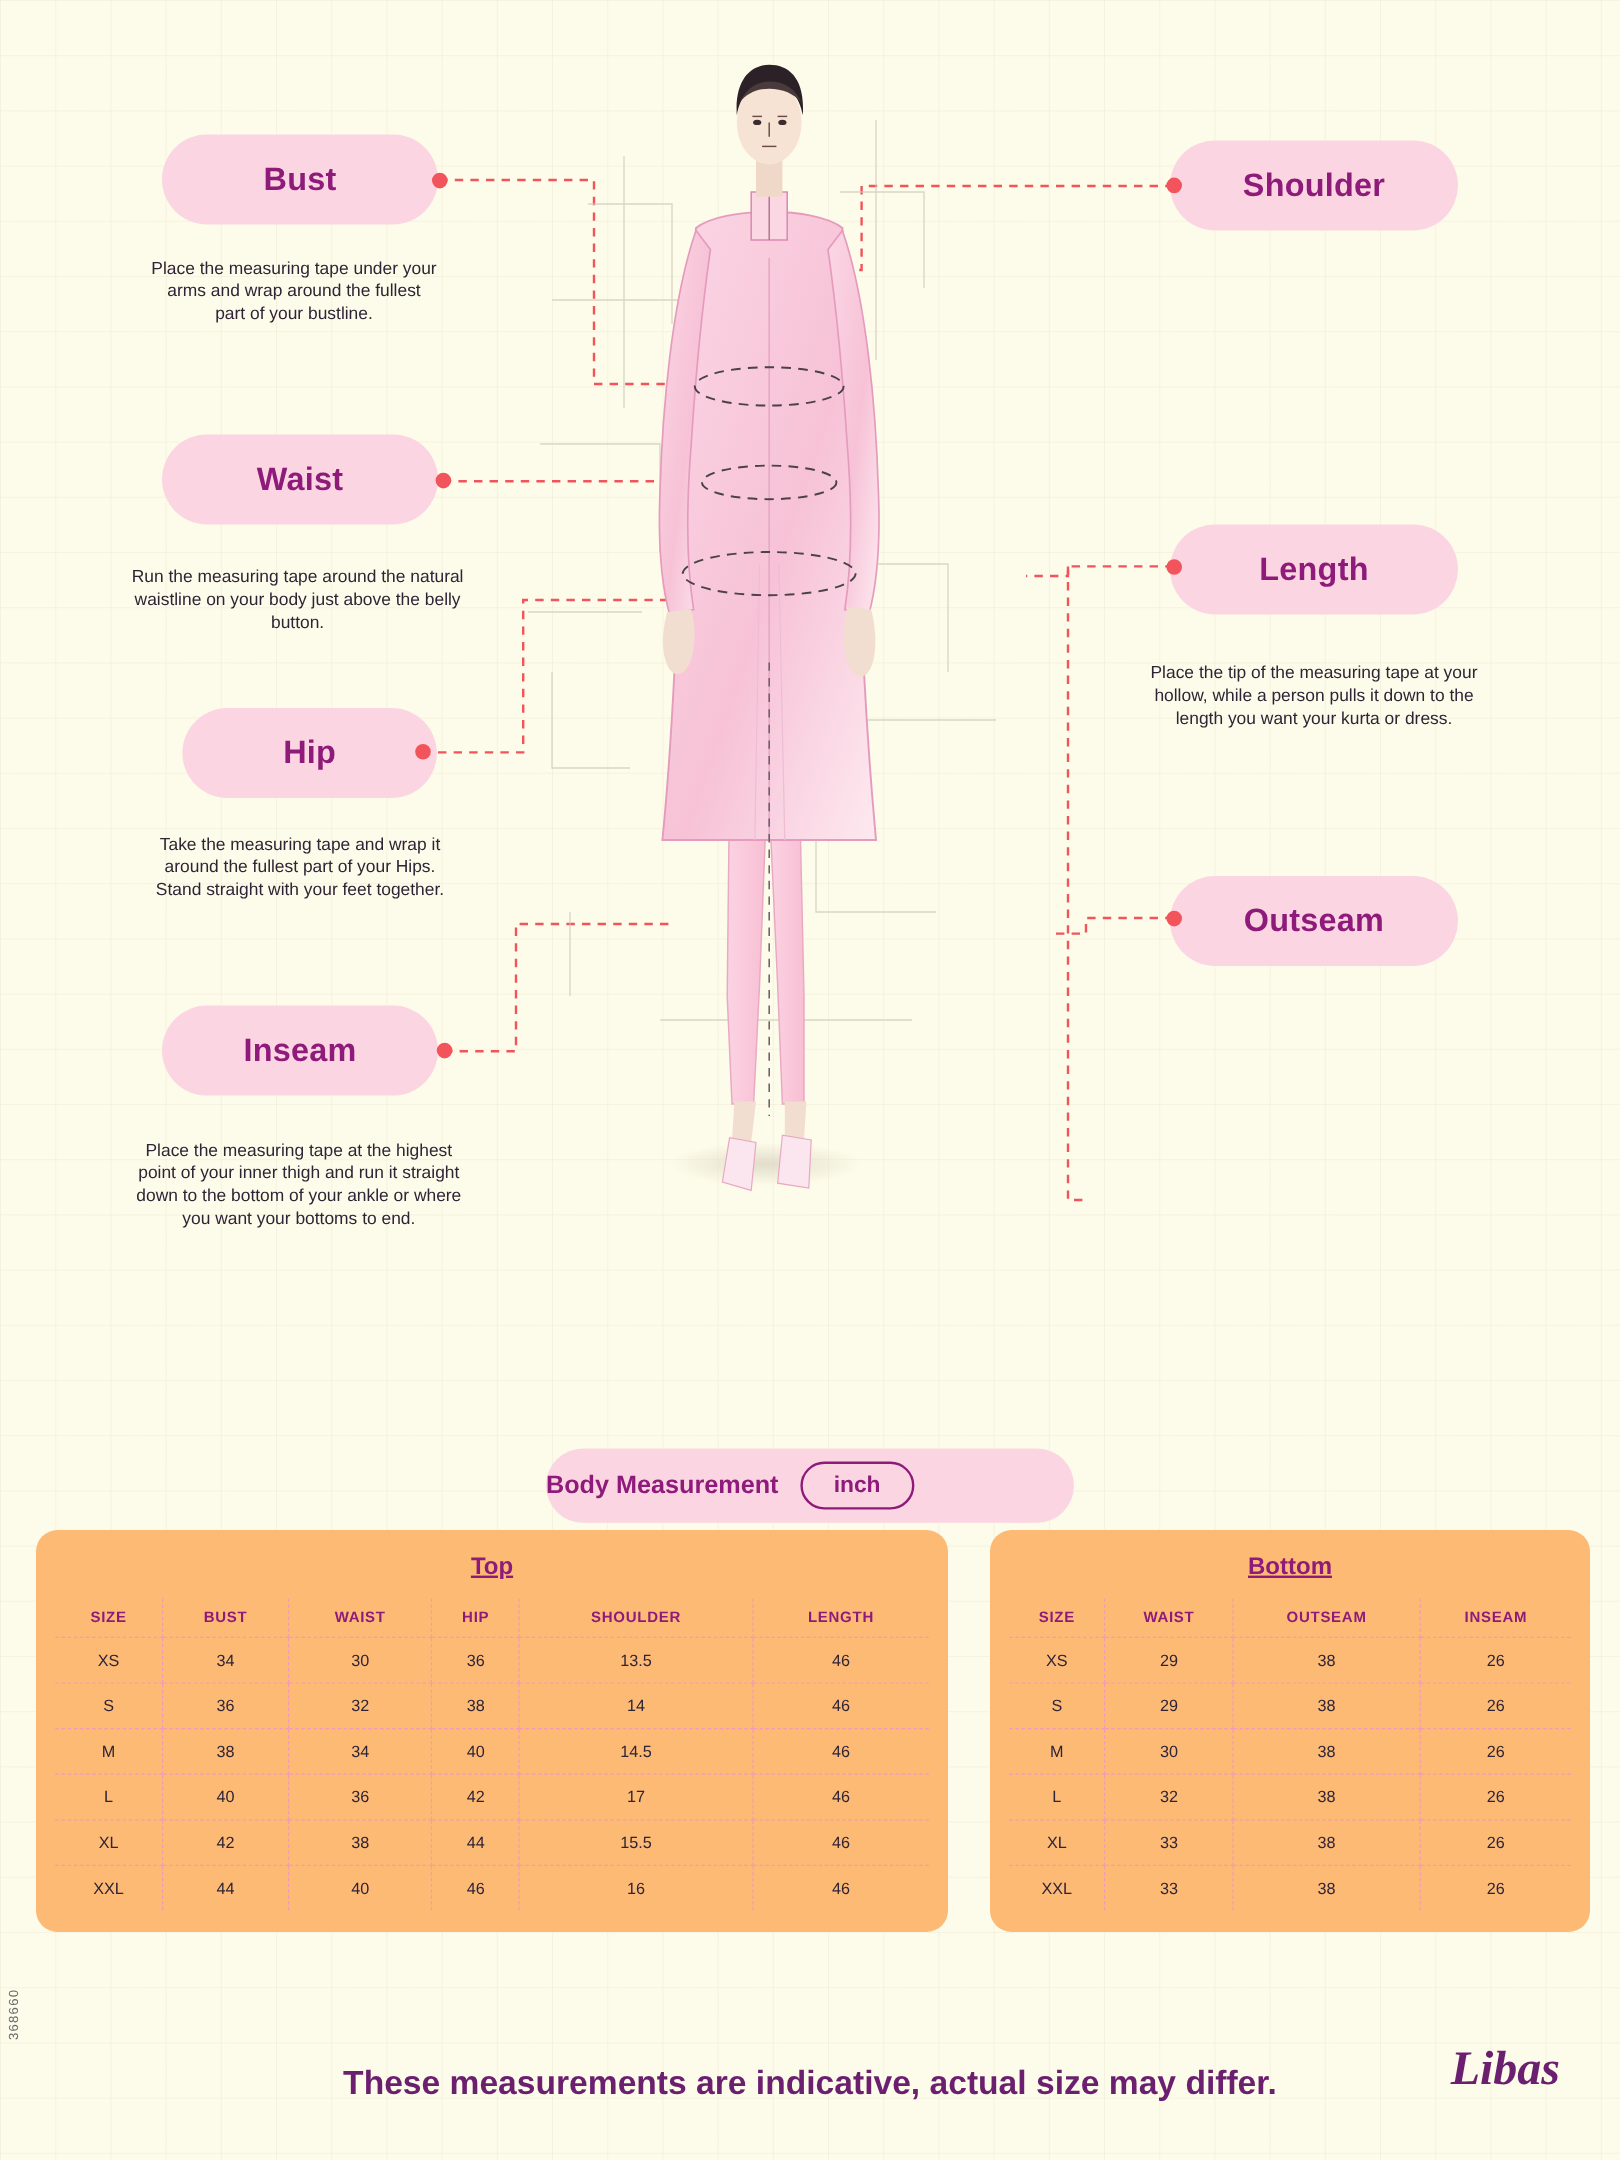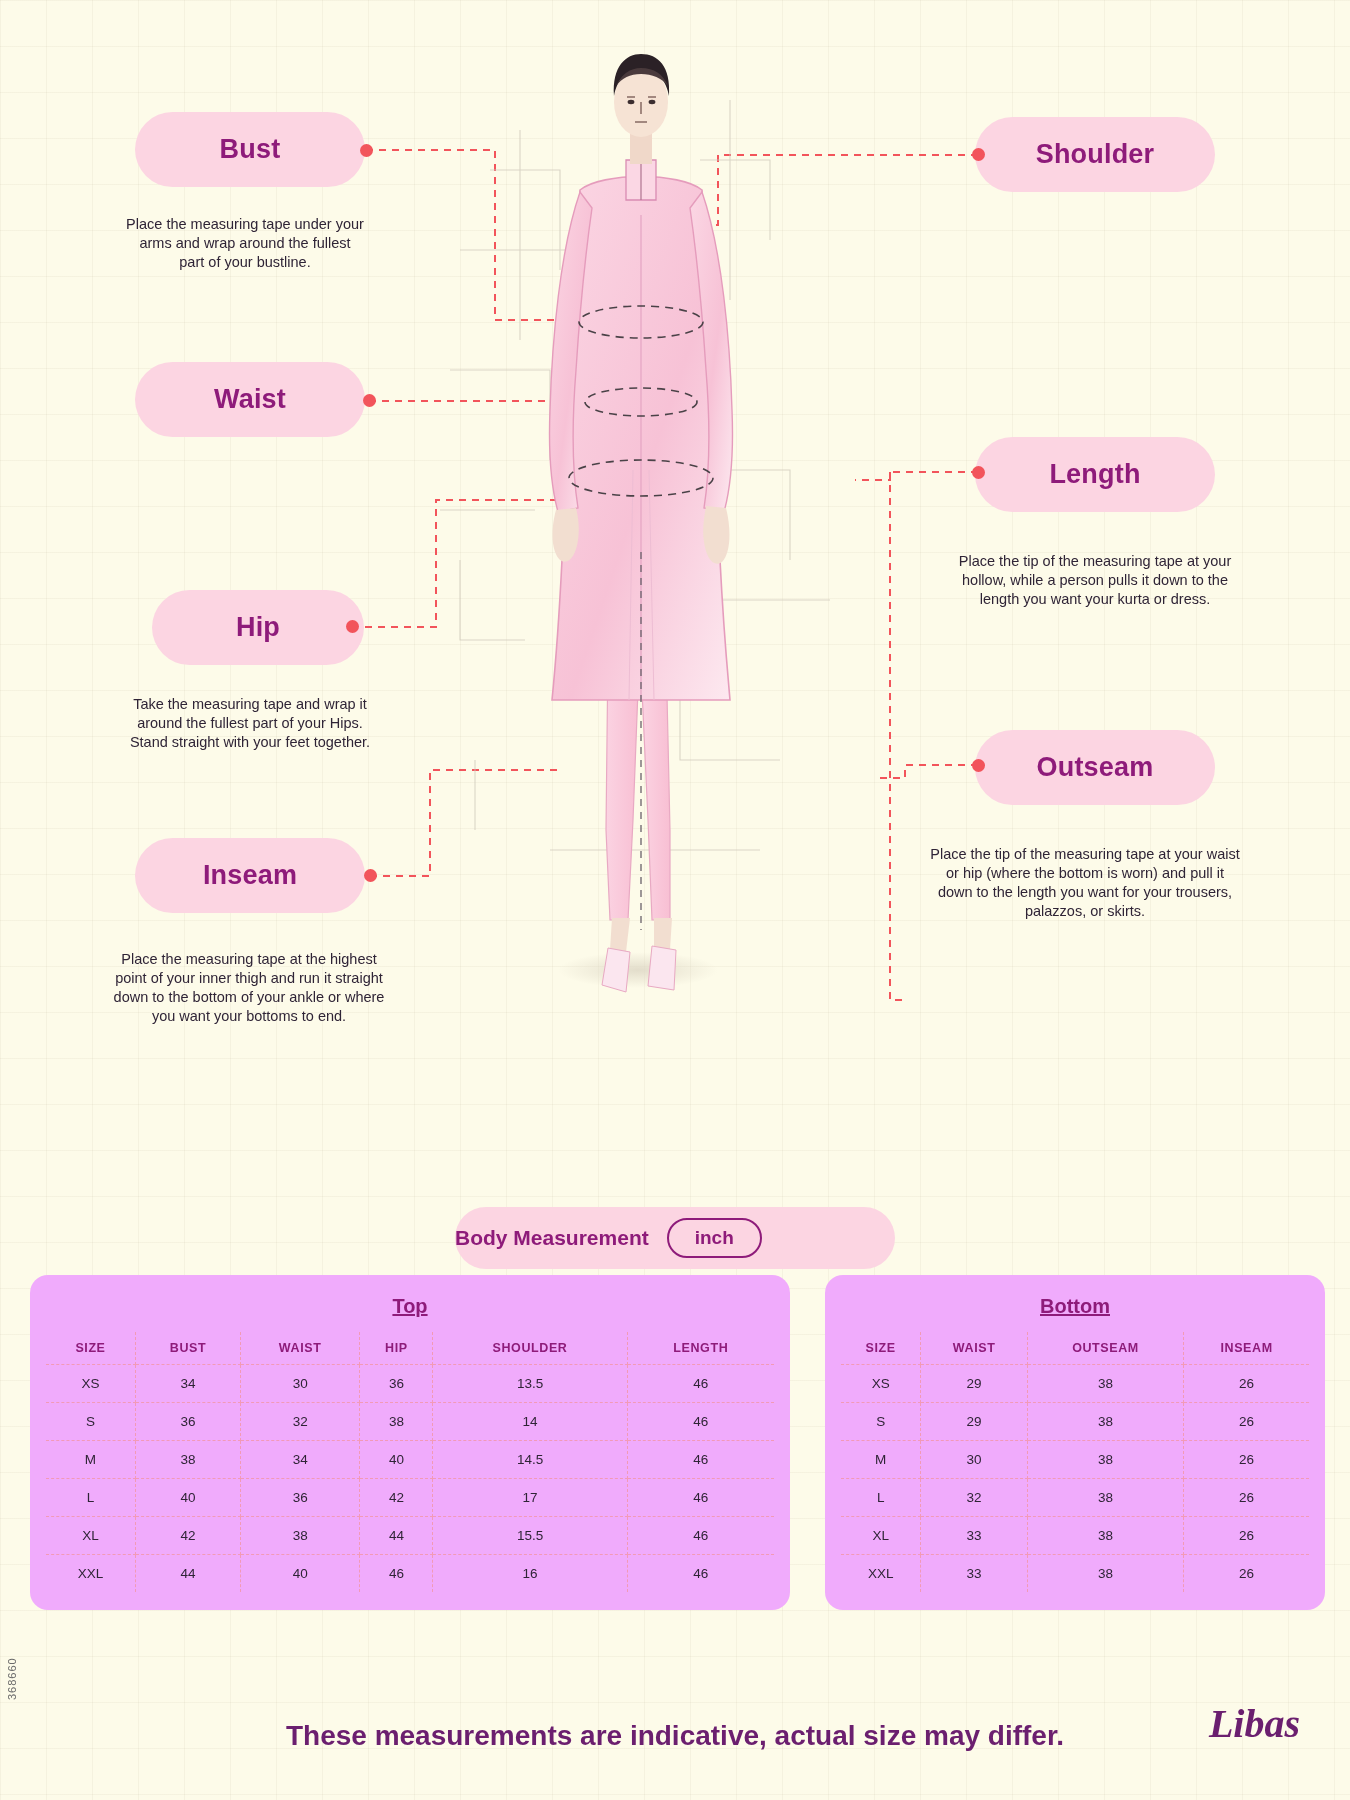--- a/index.html
+++ b/index.html
@@ -65,21 +65,21 @@
   }
   .bm-unit{
     border:2px solid #8e1b7a;border-radius:24px;
     color:#8e1b7a;font-weight:bold;font-size:19px;
     padding:7px 26px;background:transparent;
   }
 
   
   .table-card{
     position:absolute;
-    background:#f0abfc;
+    background:#fdba74;
     border-radius:18px;
     padding:14px 16px 18px 16px;
     box-sizing:border-box;
   }
   .table-card .tbl-title{
     text-align:center;color:#8e1b7a;font-weight:bold;font-size:20px;
     text-decoration:underline;margin:6px 0 14px 0;
   }
   table{border-collapse:collapse;width:100%;}
   th{
@@ -236,20 +236,21 @@
   <div class="pill" style="left:135px;top:112px;width:230px;height:75px;font-size:27px;">
     <span>Bust</span>
   </div>
   <div class="dot" style="left:360px;top:144px;"></div>
   <div class="desc ctr" style="left:125px;top:215px;width:240px;">Place the measuring tape under your arms and wrap around the fullest part of your bustline.</div>
 
   <div class="pill" style="left:135px;top:362px;width:230px;height:75px;font-size:27px;">
     <span>Waist</span>
   </div>
   <div class="dot" style="left:363px;top:394px;"></div>
+  <div class="desc ctr" style="left:108px;top:472px;width:280px;">Run the measuring tape around the natural waistline on your body just above the belly button.</div>
 
   <div class="pill" style="left:152px;top:590px;width:212px;height:75px;font-size:27px;">
     <span>Hip</span>
   </div>
   <div class="dot" style="left:346px;top:620px;"></div>
   <div class="desc ctr" style="left:120px;top:695px;width:260px;">Take the measuring tape and wrap it around the fullest part of your Hips. Stand straight with your feet together.</div>
 
   <div class="pill" style="left:135px;top:838px;width:230px;height:75px;font-size:27px;">
     <span>Inseam</span>
   </div>
@@ -264,21 +265,20 @@
   <div class="pill" style="left:975px;top:437px;width:240px;height:75px;font-size:27px;">
     <span>Length</span>
   </div>
   <div class="dot" style="left:972px;top:466px;"></div>
   <div class="desc ctr" style="left:955px;top:552px;width:280px;">Place the tip of the measuring tape at your hollow, while a person pulls it down to the length you want your kurta or dress.</div>
 
   <div class="pill" style="left:975px;top:730px;width:240px;height:75px;font-size:27px;">
     <span>Outseam</span>
   </div>
   <div class="dot" style="left:972px;top:759px;"></div>
-  <div class="desc ctr" style="left:930px;top:845px;width:310px;">Place the tip of the measuring tape at your waist or hip (where the bottom is worn) and pull it down to the length you want for your trousers, palazzos, or skirts.</div>
 
   <div class="bm-bar">
     <div class="bm-label">Body Measurement</div>
     <div class="bm-unit">inch</div>
   </div>
 
   <div class="table-card" style="left:30px;top:1275px;width:760px;">
     <div class="tbl-title">Top</div>
     <table>
       <thead>

